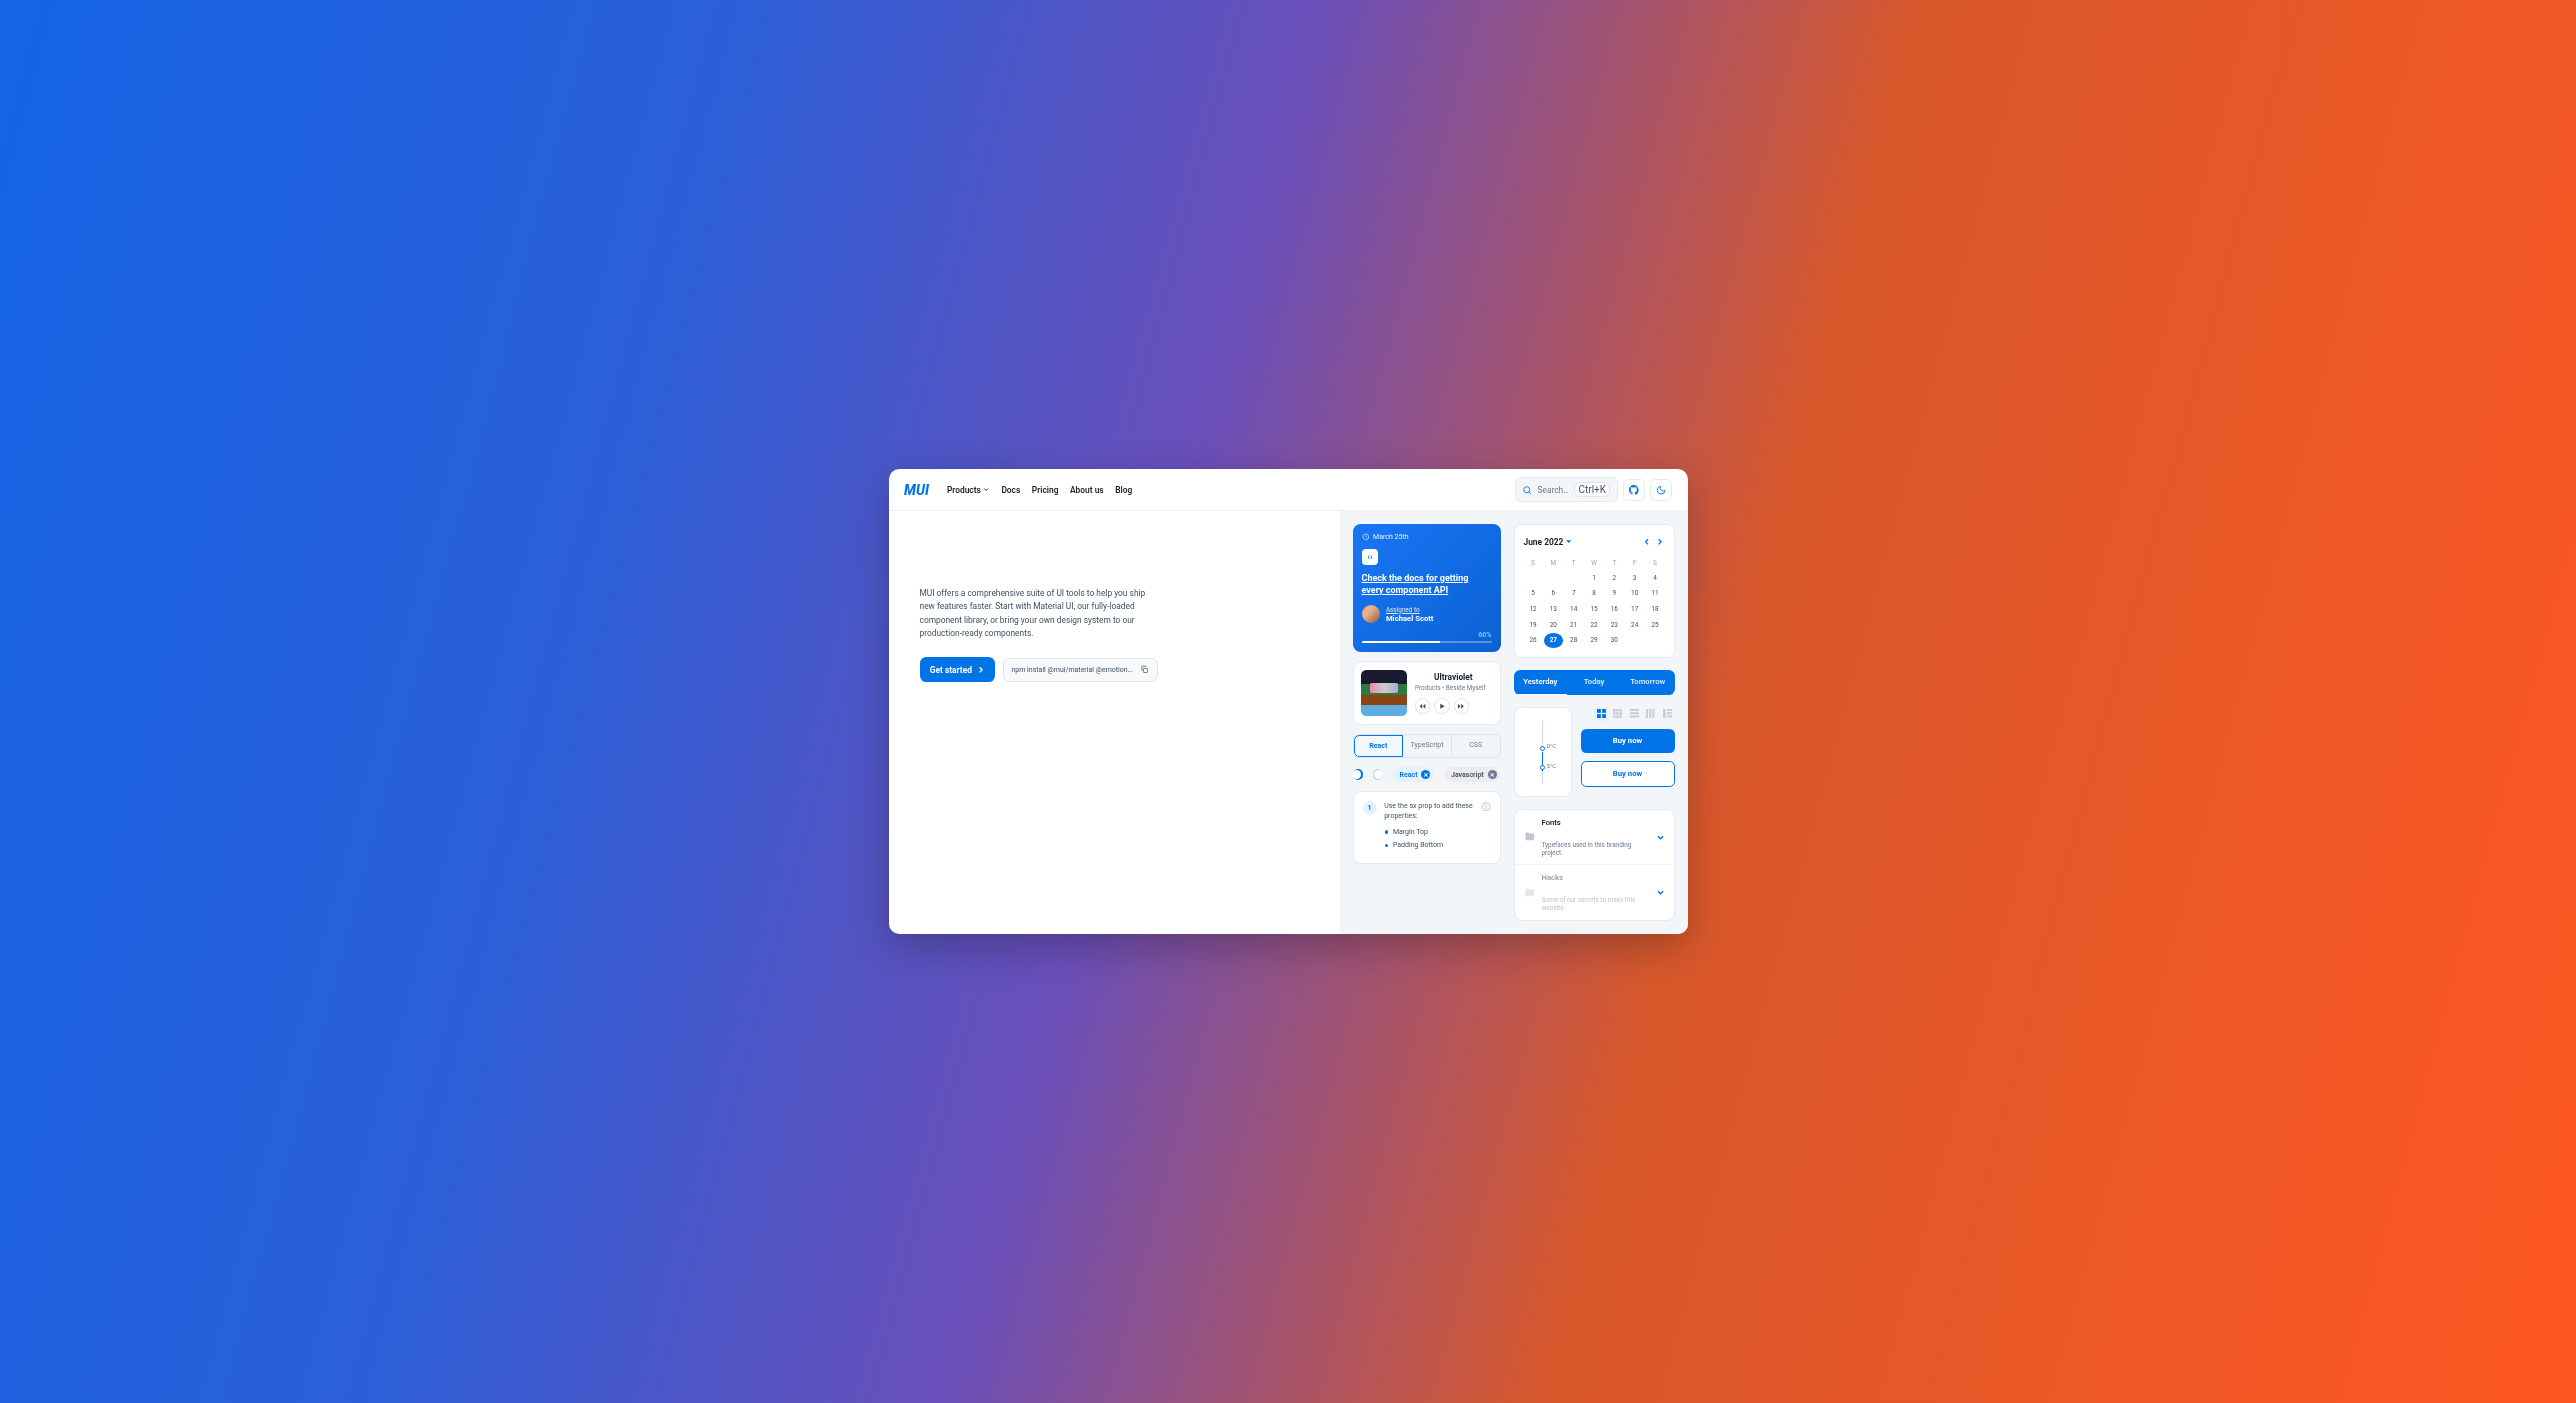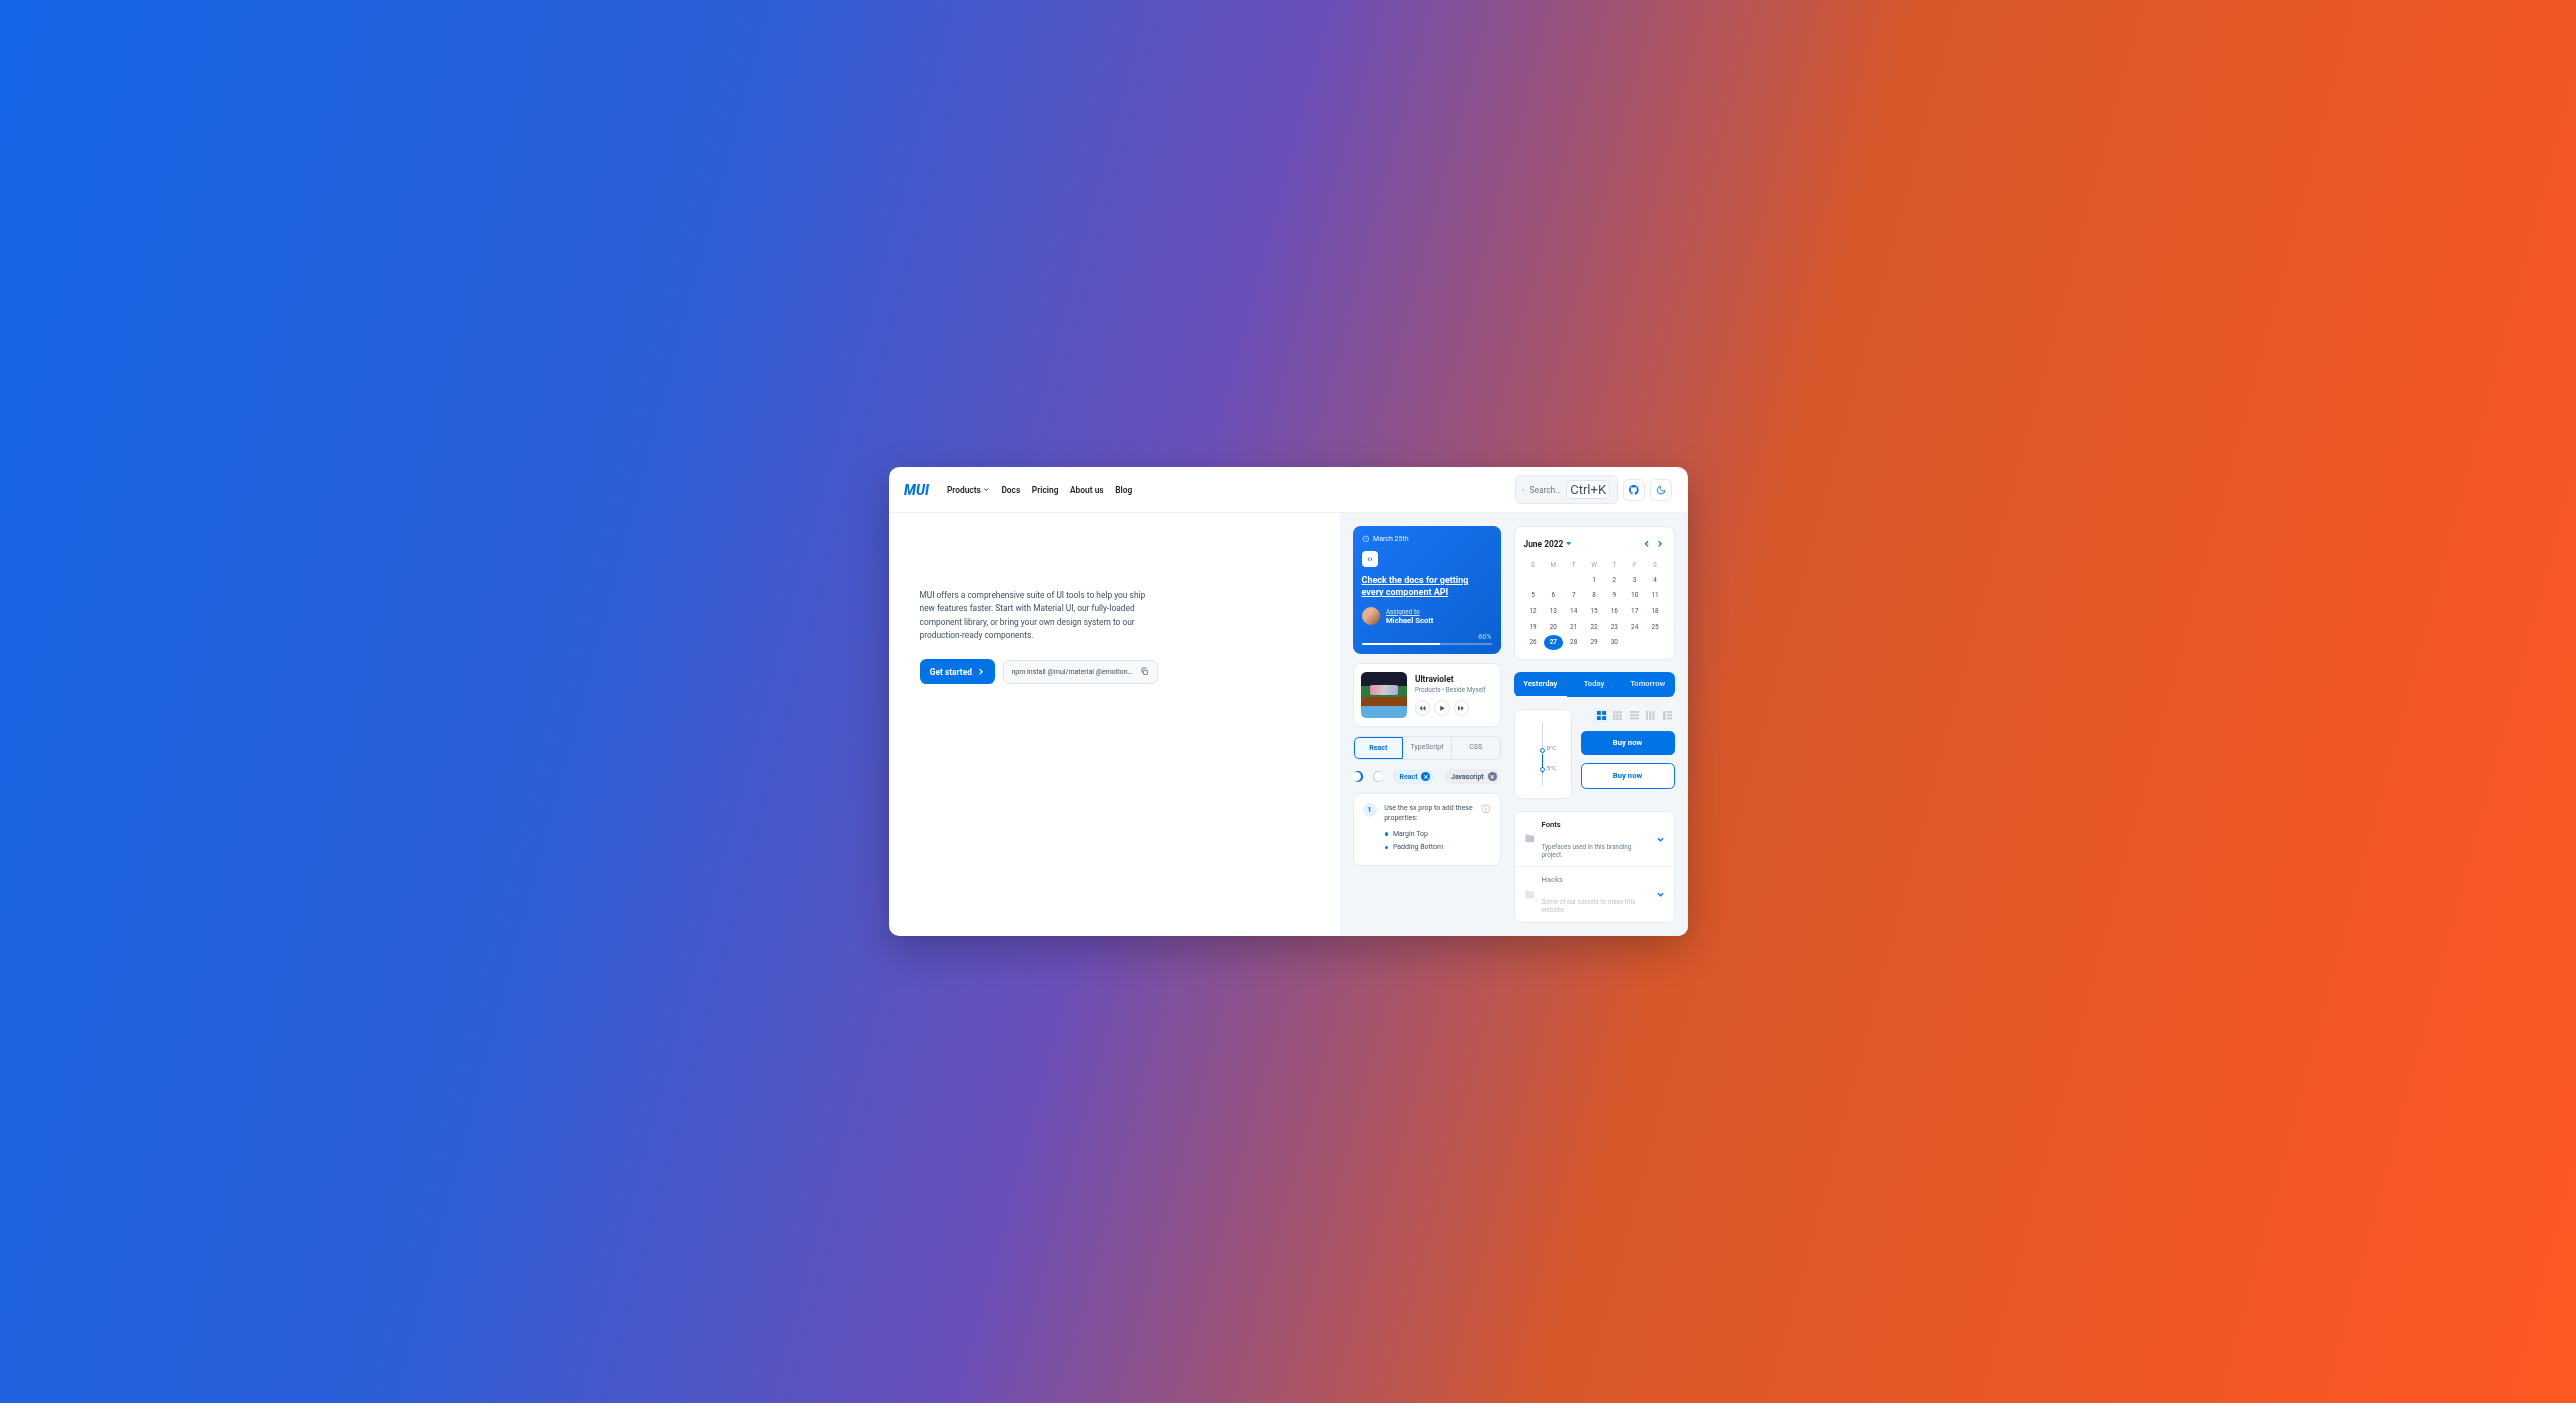--- a/index.html
+++ b/index.html
@@ -48,21 +48,21 @@
   background: #f3f6f9;
   border: 0.6px solid #e5eaf2;
   border-radius: 5.2px;
   padding: 3.9px 6.4px;
   gap: 5.2px;
   width: 103px;
 }
 .search-box svg { width: 10.3px; height: 10.3px; }
 .search-text { font-size: 8.4px; color: #6b7a90; flex: 1; }
 .kbd {
-  font-size: 13px;
+  font-size: 10px;
   background: #fff;
   border: 0.6px solid #e0e3e7;
   border-radius: 6px;
   padding: 1.3px 3.2px;
   color: #3e5060;
 }
 .icon-btn {
   width: 22px;
   height: 22px;
   border-radius: 5.2px;
@@ -212,21 +212,21 @@
   content: '';
   position: absolute;
   top: 28%;
   left: 20%;
   width: 60%;
   height: 22%;
   background: linear-gradient(90deg, #e8a 0%, #ccc 50%, #aad 100%);
   border-radius: 1.9px;
 }
 .music-info { flex: 1; }
-.track-title { font-size: 8.4px; font-weight: 700; color: #1a2027; }
+.track-title { font-size: 8.4px; font-weight: 700; color: #1a2027; text-align: center; }
 .track-artist { font-size: 6.4px; color: #6b7a90; margin-top: 1.3px; }
 .music-controls { display: flex; gap: 3.9px; margin-top: 6.4px; }
 .music-btn {
   width: 15.5px; height: 15.5px;
   border: 0.6px solid #e0e3e7;
   border-radius: 50%;
   display: flex;
   align-items: center;
   justify-content: center;
   font-size: 6.4px;

